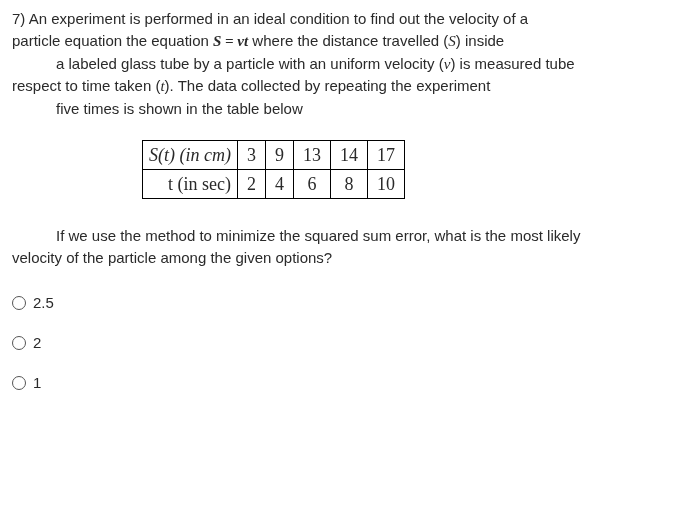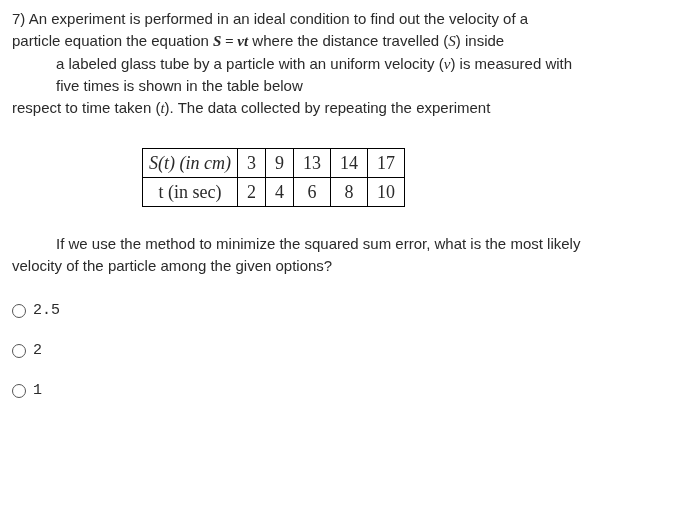--- a/index.html
+++ b/index.html
@@ -7,21 +7,21 @@
     padding: 8px 12px;
     font-family: 'Segoe UI', Arial, sans-serif;
     font-size: 15px;
     color: #2a2a2a;
     line-height: 1.45;
     width: 696px;
     box-sizing: border-box;
     background: #fff;
   }
   .question-text {
-    margin-bottom: 28px;
+    margin-bottom: 20px;
   }
   .line { display: block; }
   .indent1 { padding-left: 44px; }
   .formula { font-style: italic; font-family: 'Times New Roman', serif; font-weight: bold; }
   .italic { font-style: italic; font-family: 'Times New Roman', serif; }
   table.data {
     border-collapse: collapse;
     margin: 6px 0 26px 130px;
     font-family: 'Times New Roman', serif;
     font-size: 18px;
@@ -42,51 +42,51 @@
   }
   .radio {
     width: 14px;
     height: 14px;
     border: 1.5px solid #555;
     border-radius: 50%;
     margin-right: 7px;
     box-sizing: border-box;
     flex-shrink: 0;
   }
-  .opt-label { font-size: 15px; font-family: Liberation Mono, monospace; }
+  .opt-label { font-size: 15px; }
 </style>
 </head>
 <body>
 
 <div class="question-text">
   <span class="line">7) An experiment is performed in an ideal condition to find out the velocity of a</span>
   <span class="line">
     <span>particle equation the equation </span><span class="formula">S = vt</span><span> where the distance travelled </span><span>(</span><span class="italic">S</span><span>)</span><span> inside</span>
   </span>
   <span class="line indent1">
-    <span>a labeled glass tube by a particle with an uniform velocity </span><span>(</span><span class="italic">v</span><span>)</span><span> is measured with</span>
+    <span>a labeled glass tube by a particle with an uniform velocity </span><span>(</span><span class="italic">v</span><span>)</span><span> is measured tube</span>
   </span>
-  <span class="line indent1">five times is shown in the table below</span>
   <span class="line">
     <span>respect to time taken </span><span>(</span><span class="italic">t</span><span>)</span><span>. The data collected by repeating the experiment</span>
   </span>
+  <span class="line indent1">five times is shown in the table below</span>
 </div>
 
 <table class="data">
   <tbody>
       <tr>
     <td class="hdr"><span class="italic">S(t) (in cm)</span></td>
     <td>3</td>
     <td>9</td>
     <td>13</td>
     <td>14</td>
     <td>17</td>
   </tr>
   <tr>
-    <td class="hdr" style="text-align:center;"><span>t (in sec)</span></td>
+    <td class="hdr" style=""><span>t (in sec)</span></td>
     <td>2</td>
     <td>4</td>
     <td>6</td>
     <td>8</td>
     <td>10</td>
   </tr>
 </tbody>
   </table>
 
 <div class="followup">

